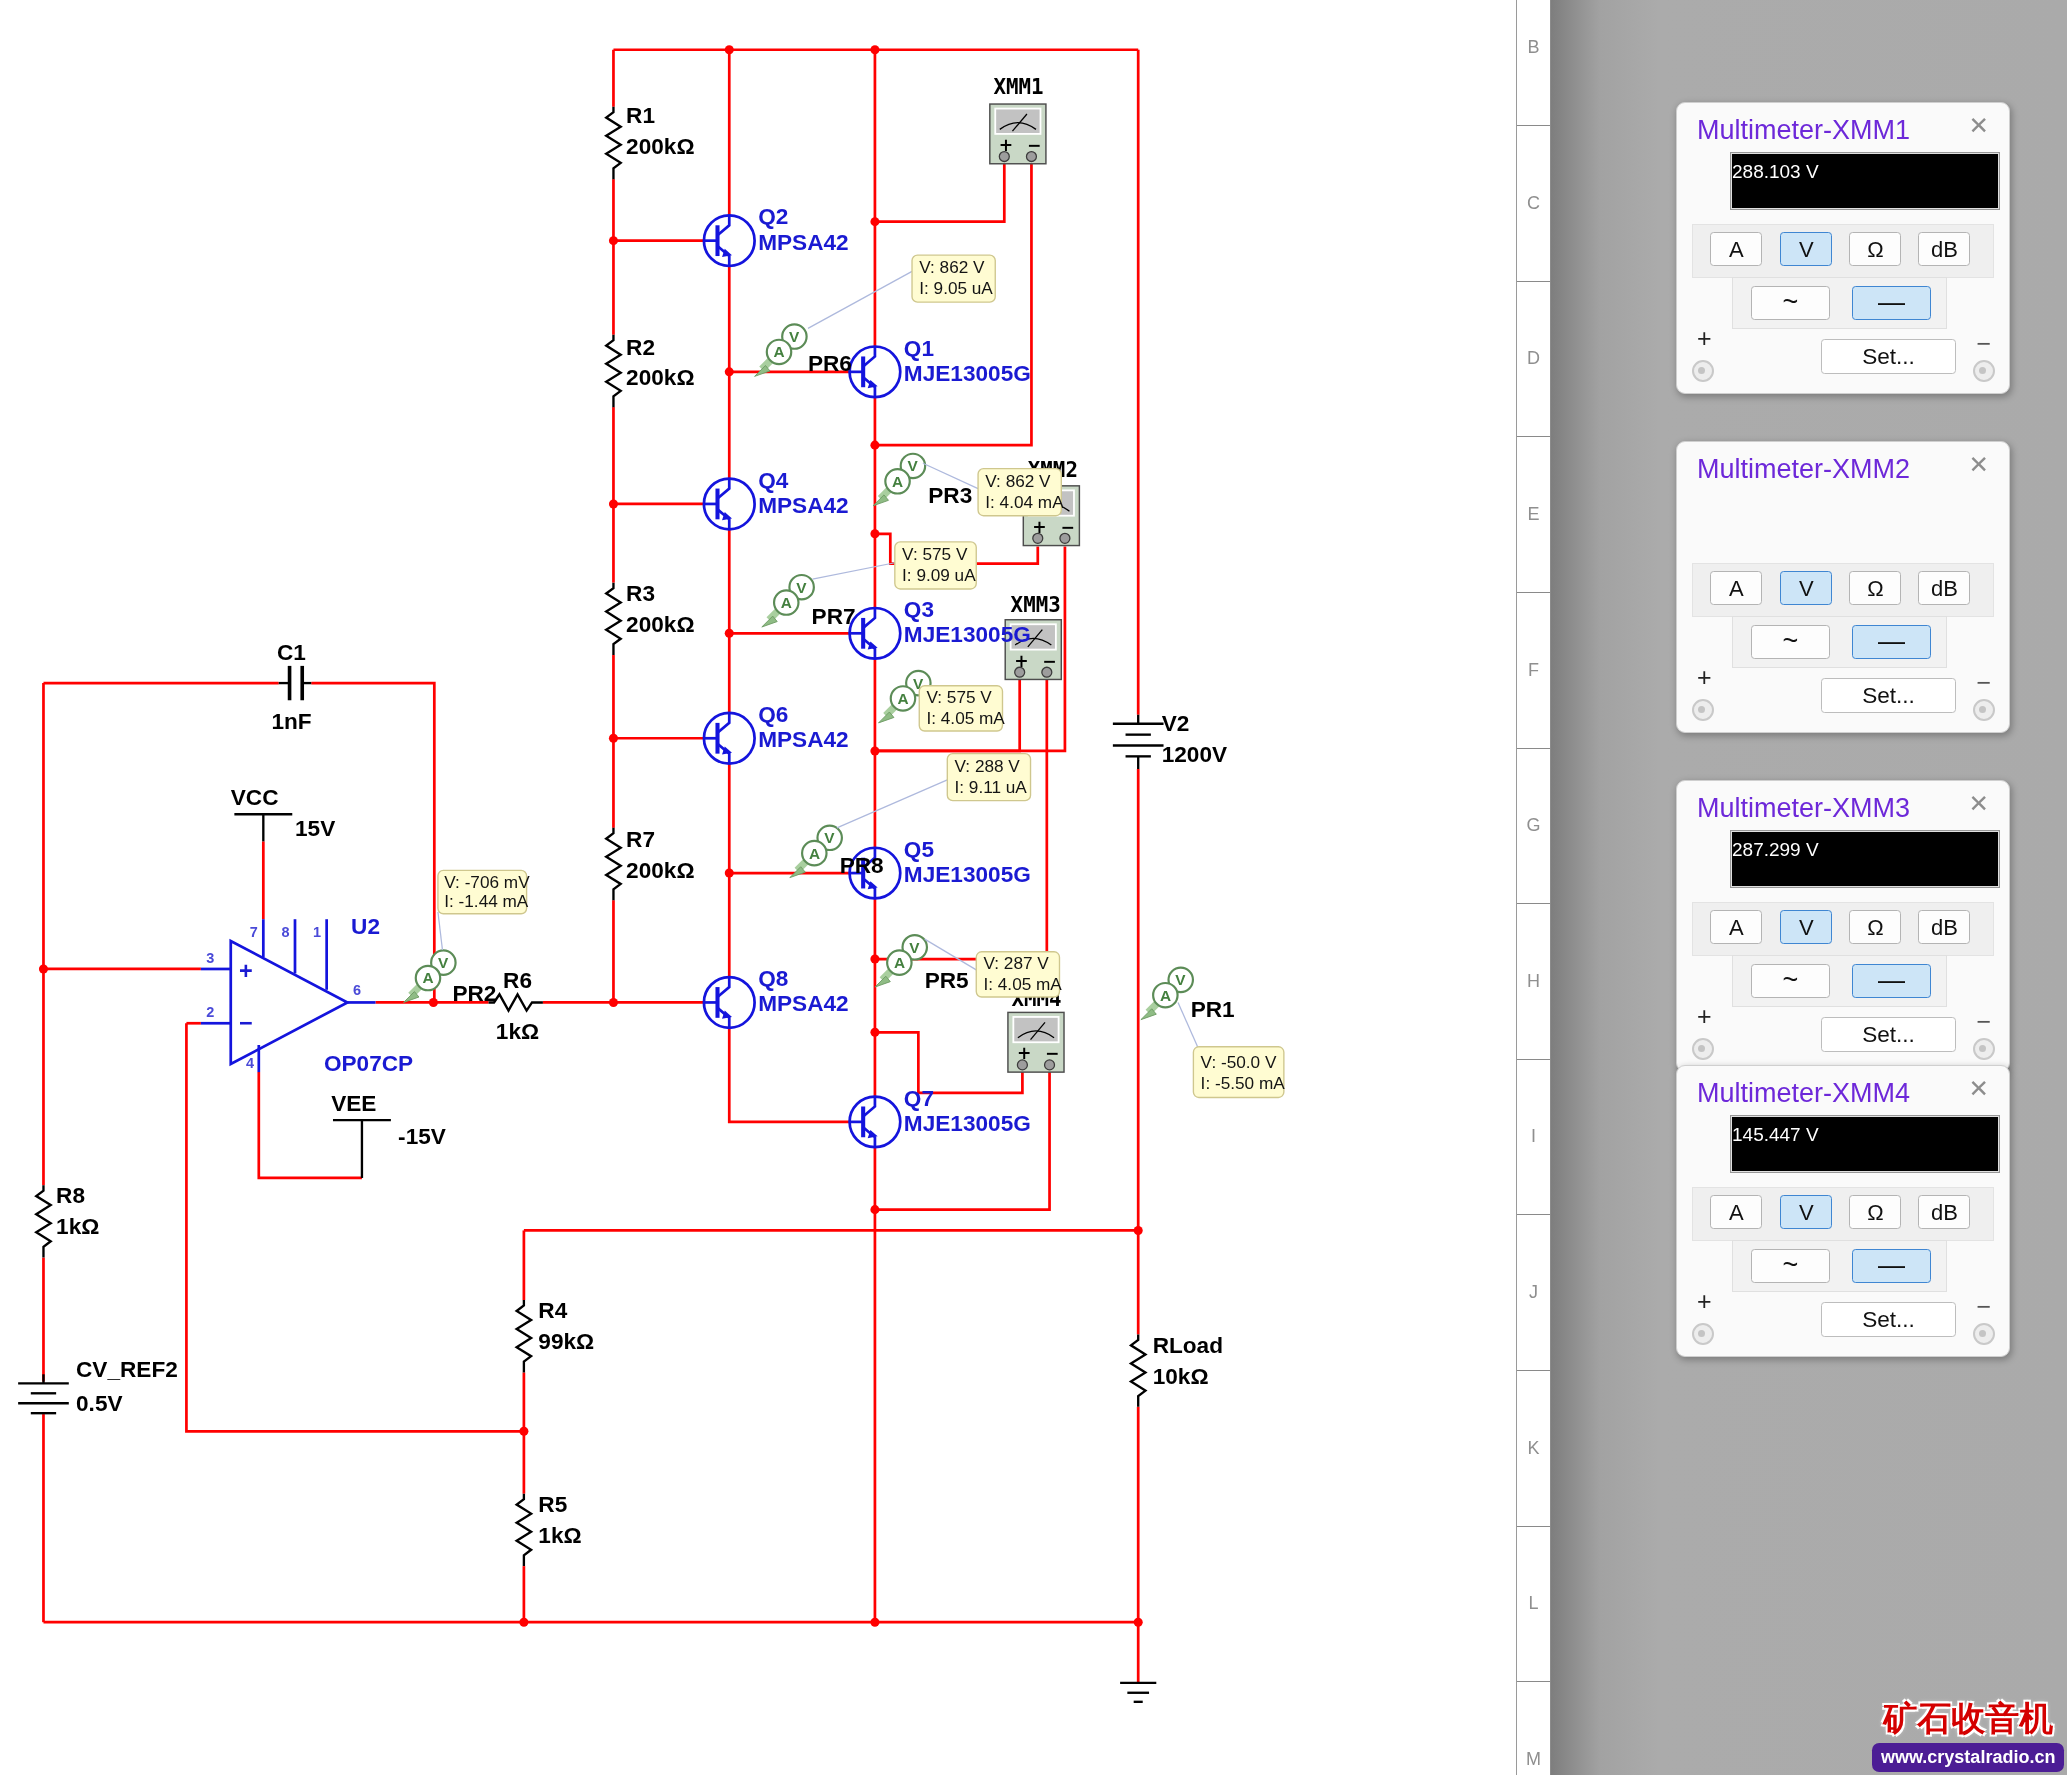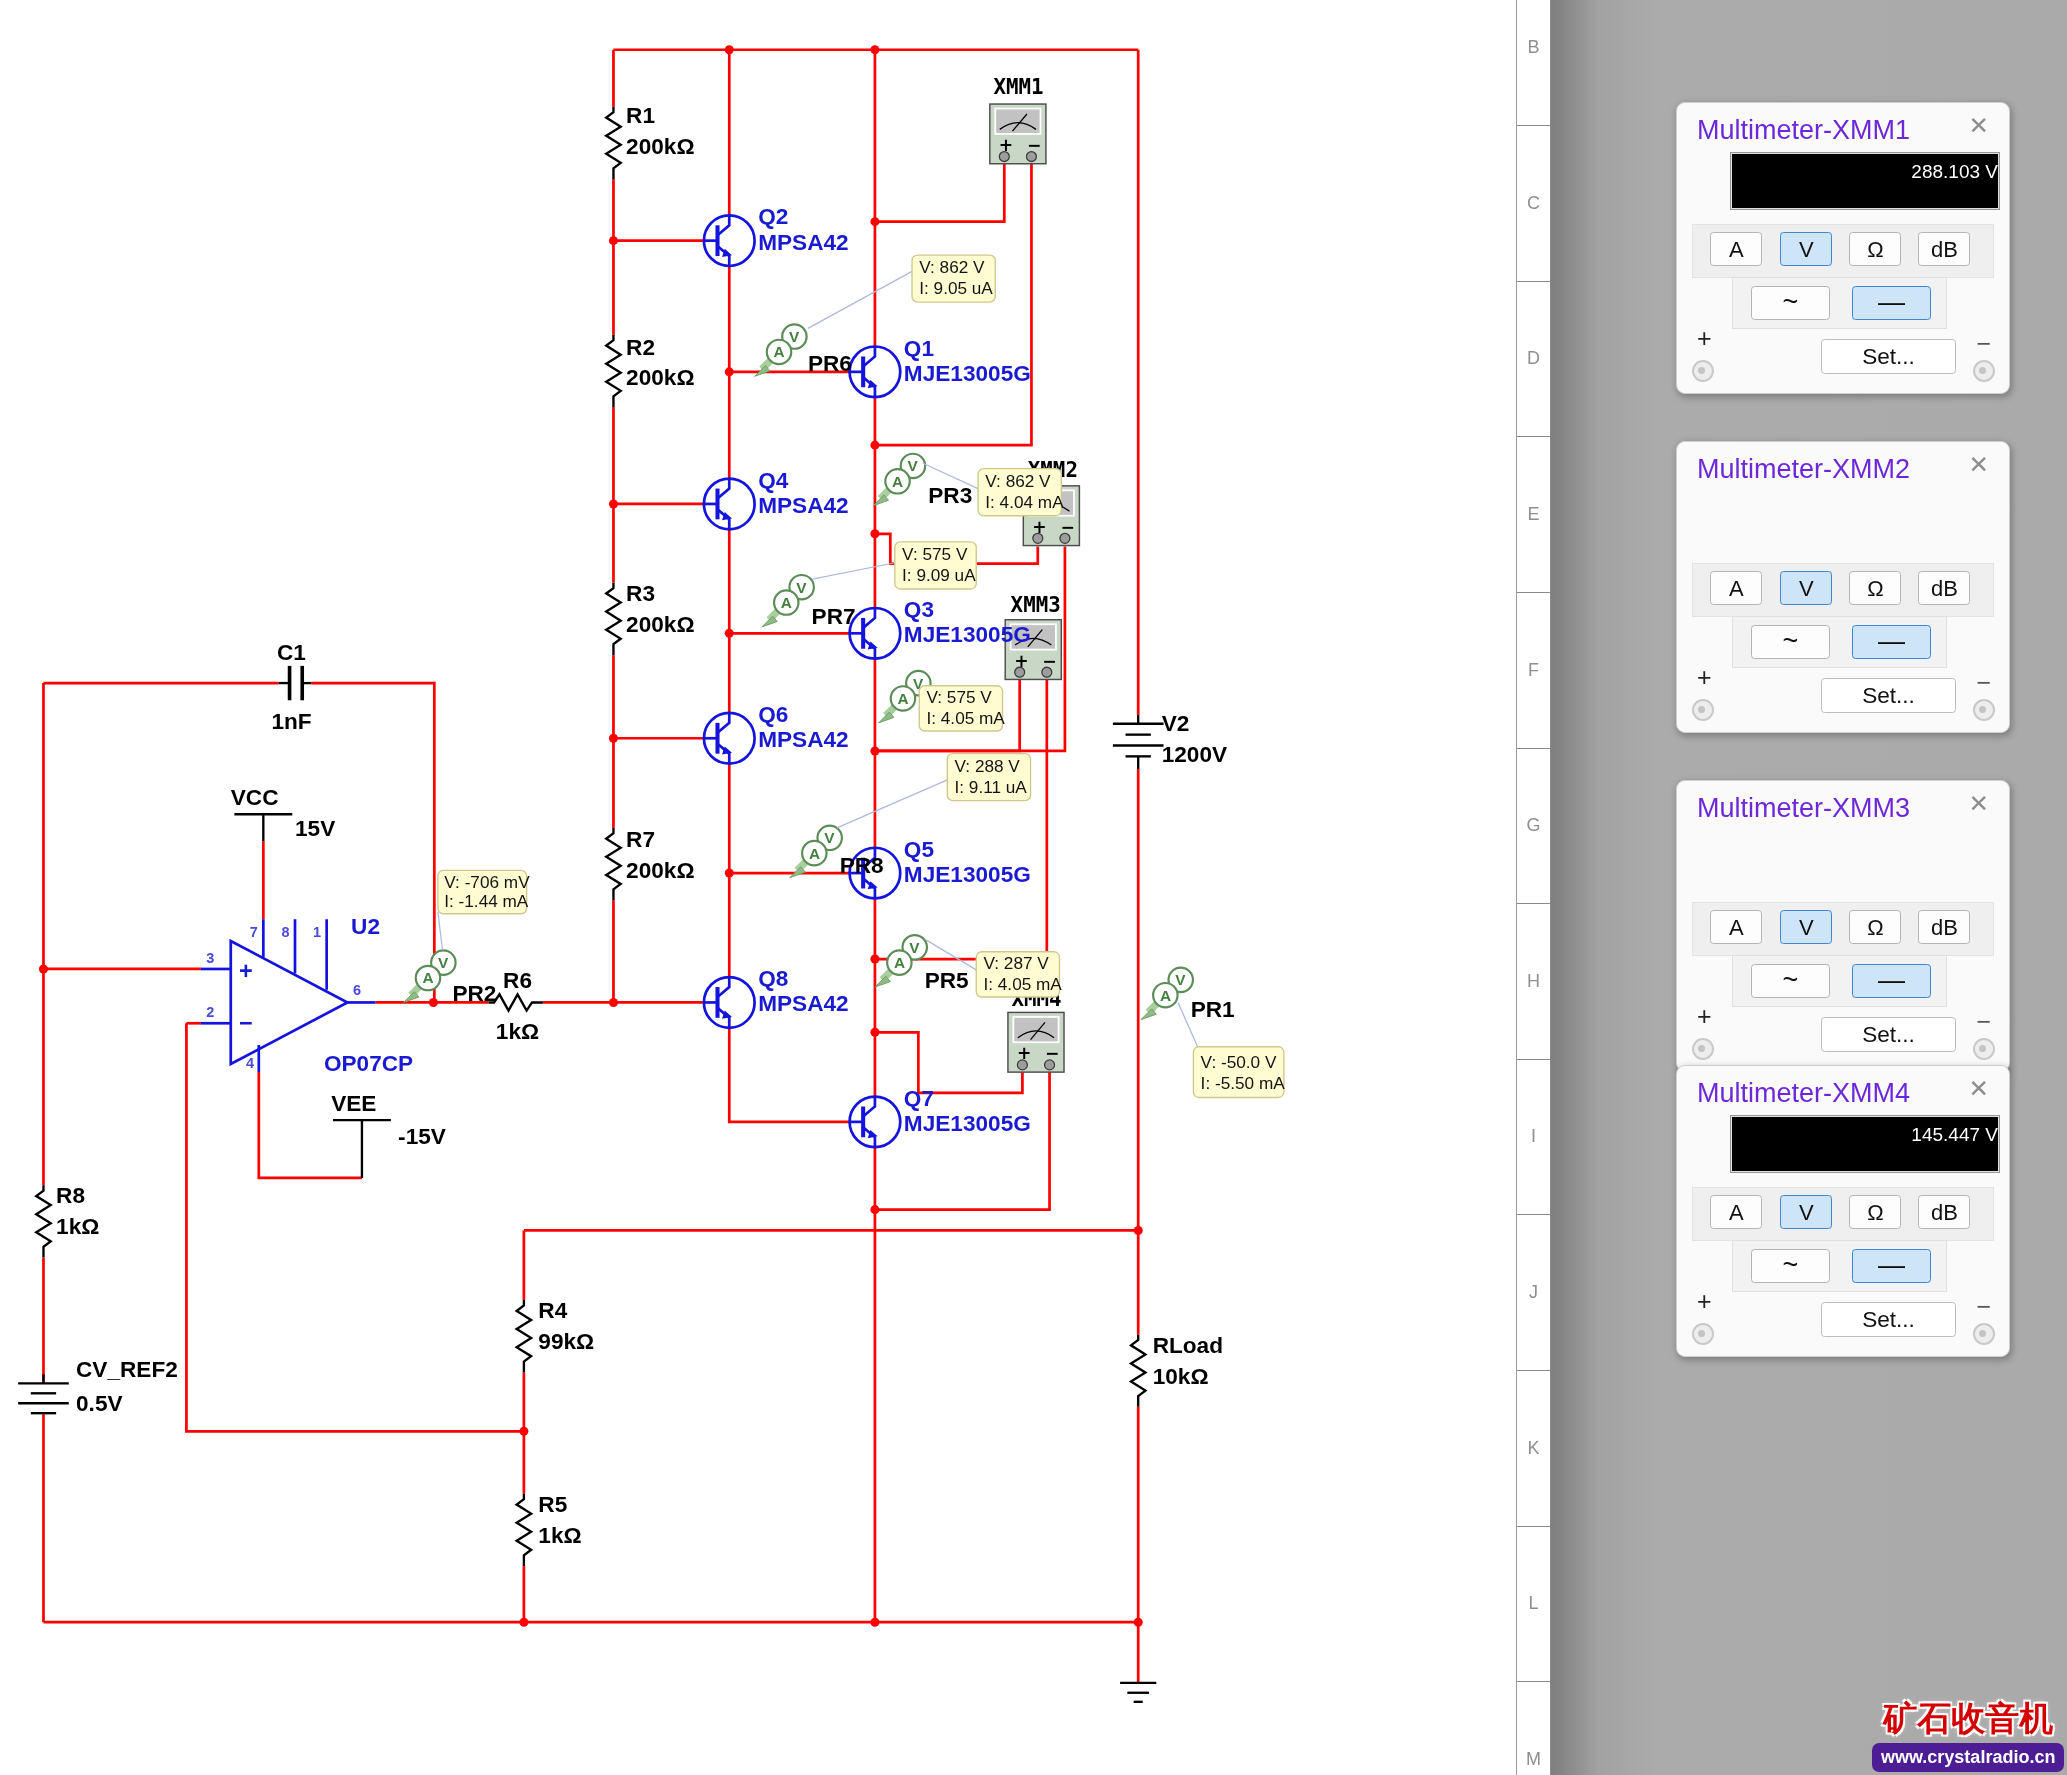--- a/index.html
+++ b/index.html
@@ -29,21 +29,21 @@
   .xmt{font:bold 23px "DejaVu Sans Mono",monospace;fill:#000;}
   .mmg{font:bold 19px "DejaVu Sans",sans-serif;fill:#000;}
   .nd{fill:#ff0000;}
   .conn{stroke:#aeb9dd;stroke-width:1.4;}
   
   .panel{position:absolute;left:1676px;width:332px;height:290px;background:#fafafa;
          border:0.9px solid #cfcfcf;border-radius:9px;box-shadow:1.8px 2.7px 7.2px rgba(0,0,0,.28);}
   .p-title{position:absolute;left:20px;top:11.8px;font-size:27px;color:#6d28d9;text-align:center;}
   .p-close{position:absolute;right:20px;top:11px;font-size:24.4px;color:#8d8d8d;line-height:1;cursor:default;}
   .p-display{position:absolute;left:10px;right:10px;top:50px;height:56px;background:#000;
-             border:1.8px solid #e0e0e0;outline:0.9px solid #979797;color:#fff;text-align:right;
+             border:1.8px solid #e0e0e0;outline:0.9px solid #979797;color:#fff;text-align:left;
              font-size:19px;padding-top:7.2px;box-sizing:border-box;margin-left:44px;}
   .p-btnrow{position:absolute;left:15.4px;right:15.4px;top:121px;height:52px;background:#efefef;border:0.9px solid #e3e3e3;}
   .pbtn{position:absolute;top:7.2px;width:52px;height:34px;background:#fdfdfd;border:0.9px solid #b4b4b4;
         border-radius:3.6px;text-align:center;line-height:34px;font-size:22px;color:#111;box-sizing:border-box;}
   .p-moderow{position:absolute;left:55px;width:213px;top:174px;height:50px;background:#f2f2f2;border:0.9px solid #e0e0e0;}
   .pmode{position:absolute;top:8.1px;width:79px;height:34px;background:#fdfdfd;border:0.9px solid #b4b4b4;
          border-radius:3.6px;text-align:center;line-height:31px;font-size:27px;color:#111;box-sizing:border-box;}
   .sel{background:#cde5f7 !important;border:1.8px solid #3f86d2 !important;}
   .p-set{position:absolute;left:100px;top:236px;width:133px;height:33px;background:#fff;border:0.9px solid #bdbdbd;
          border-radius:3.6px;text-align:center;line-height:33px;font-size:22.6px;color:#111;margin-left:44px;}
@@ -526,20 +526,21 @@
       <span class="dot"></span>
     </div>
   <div class="p-term t-r">
       <span class="dot"></span>
     </div>
 </div>
 
 <div class="panel" style="top:780px">
   <div class="p-title">Multimeter-XMM3</div>
   <div class="p-close">✕</div>
+  <div class="p-display"><span>287.299 V</span></div>
   <div class="p-btnrow">
     <div class="pbtn" style="left:17px">A</div>
     <div class="pbtn sel" style="left:87px">V</div>
     <div class="pbtn" style="left:156px">Ω</div>
     <div class="pbtn" style="left:225px">dB</div>
   </div>
   <div class="p-moderow">
     <div class="pmode" style="left:18px">~</div>
     <div class="pmode sel" style="left:119px">—</div>
   </div>

